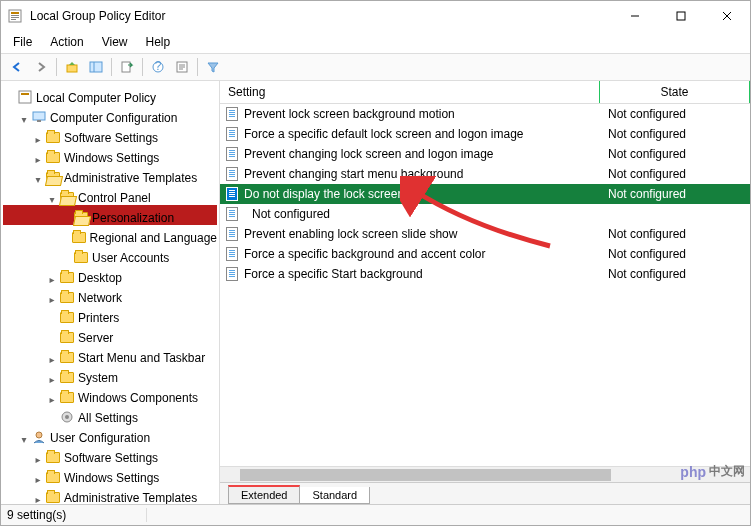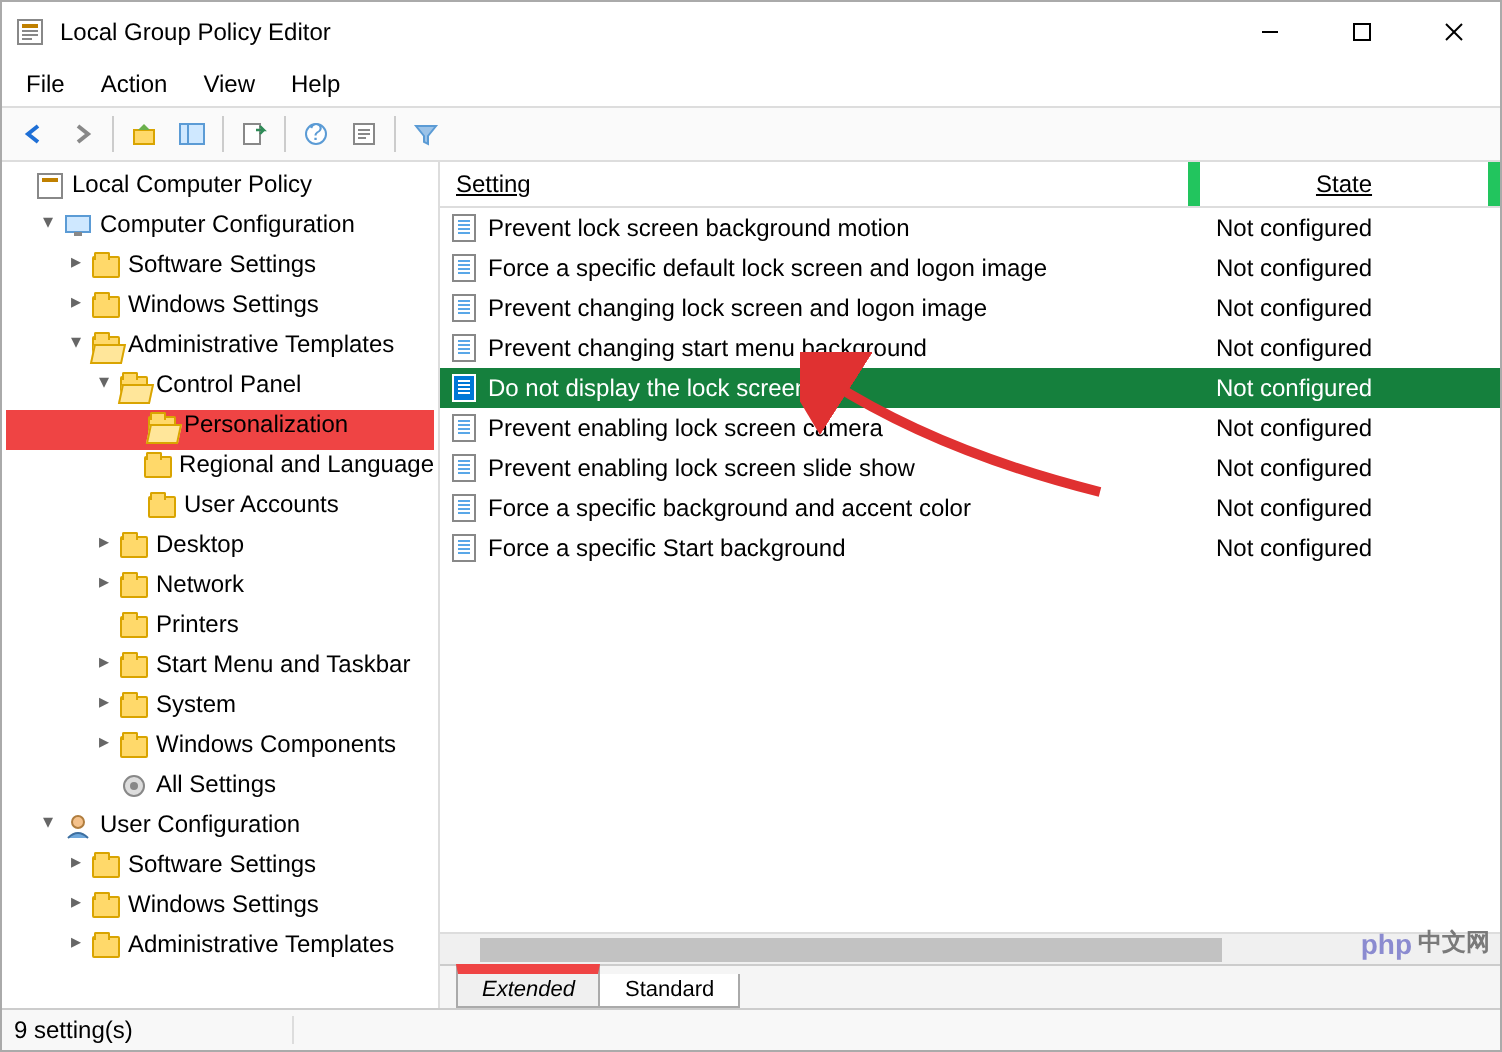--- a/index.html
+++ b/index.html
@@ -7,46 +7,46 @@
 .titlebar { display: flex; align-items: center; height: 30px; padding: 0 0 0 6px; background: #fff; justify-content: flex-end; }
 .titlebar .title { flex: 1; padding-left: 4px; }
 .titlebar .winbtn { width: 46px; height: 30px; display: flex; align-items: center; justify-content: center; }
 .menubar { display: flex; gap: 2px; padding: 2px 4px; }
 .menubar .menuitem { padding: 2px 8px; }
 .toolbar { display: flex; gap: 0; padding: 2px 4px; border-top: 1px solid #ddd; border-bottom: 1px solid #ddd; background: #fafafa; align-items: center; }
 .toolbar .tbtn { width: 24px; height: 22px; display: flex; align-items: center; justify-content: center; border: 1px solid transparent; }
 .toolbar .sep { width: 1px; height: 18px; background: #ccc; margin: 0 3px; }
 .content { flex: 1; display: flex; min-height: 0; }
 .tree-pane { width: 219px; border-right: 1px solid #ddd; overflow: auto; padding: 4px 2px; }
-.tree-node { display: flex; align-items: flex-start; height: 20px; white-space: nowrap; cursor: default; }
-.tree-node.selected { background: #ef4444; }
+.tree-node { display: flex; align-items: flex-end; height: 20px; white-space: nowrap; cursor: default; }
+.tree-node.selected { background: #b91c1c; }
 .twisty { width: 14px; text-align: center; color: #666; font-size: 10px; }
 .twisty.none { visibility: hidden; }
 .ticon { width: 16px; height: 16px; margin-right: 3px; display: flex; align-items: center; justify-content: center; }
 .folder { width: 14px; height: 11px; background: #ffd96a; border: 1px solid #d9a400; border-radius: 1px; position: relative; }
 .folder::before { content: ""; position: absolute; top: -3px; left: 0; width: 6px; height: 3px; background: #ffd96a; border: 1px solid #d9a400; border-bottom: none; border-radius: 1px 1px 0 0; }
 .folder.open::after { content: ""; position: absolute; left: -1px; top: 3px; width: 14px; height: 8px; background: #ffe69a; border: 1px solid #d9a400; transform: skewX(-12deg); }
 .list-pane { flex: 1; display: flex; flex-direction: column; min-width: 0; }
 .list-header { display: flex; border-bottom: 1px solid #ddd; background: #fff; }
-.list-header .col { padding: 4px 8px; border-right: 6px solid #22c55e; text-decoration: underline; }
+.list-header .col { padding: 4px 8px; border-right: 1px solid #22c55e; }
 .col-setting { flex: 1; }
 .col-state { width: 150px; text-align: center; }
 .list-body { flex: 1; overflow: auto; position: relative; }
 .list-row { display: flex; align-items: center; height: 20px; padding-left: 4px; cursor: default; }
 .list-row.sel { background: #15803d; color: #fff; }
 .row-icon { width: 16px; height: 16px; margin-right: 4px; display: flex; align-items: center; justify-content: center; }
 .doc-icon { width: 12px; height: 14px; background: #fff; border: 1px solid #888; position: relative; }
 .doc-icon::before { content: ""; position: absolute; top: 2px; left: 2px; width: 6px; height: 1px; background: #59a7e8; box-shadow: 0 2px 0 #59a7e8, 0 4px 0 #59a7e8, 0 6px 0 #59a7e8; }
 .list-row.sel .doc-icon { border-color: #fff; background: #0078d7; }
 .list-row.sel .doc-icon::before { background: #fff; box-shadow: 0 2px 0 #fff, 0 4px 0 #fff, 0 6px 0 #fff; }
 .row-setting { flex: 1; white-space: nowrap; overflow: hidden; text-overflow: ellipsis; }
 .row-state { width: 150px; padding-left: 8px; }
 .tabs-footer { display: flex; border-top: 1px solid #ccc; background: #f5f5f5; height: 22px; align-items: flex-end; padding-left: 8px; }
 .tab { padding: 2px 12px; border: 1px solid #aaa; border-top: none; background: #fff; margin-right: -1px; font-size: 11px; position: relative; }
-.tab.inactive { background: #f0f0f0; border-top: 5px solid #ef4444; margin-top: 1px; font-style: italic; }
+.tab.inactive { background: #f0f0f0; border-top: 2px solid #ef4444; margin-top: 1px; }
 .statusbar { border-top: 1px solid #ccc; padding: 3px 6px; background: #f8f8f8; display: flex; }
 .statusbar .cell { border-right: 1px solid #ddd; padding-right: 80px; }
 .arrow-annotation { position: absolute; pointer-events: none; z-index: 50; }
 .scrollbar-h { height: 16px; background: #f0f0f0; border-top: 1px solid #ddd; display: flex; align-items: center; }
 .scrollbar-h .thumb { height: 12px; background: #c2c2c2; margin-left: 20px; width: 70%; }
 .watermark { position: absolute; right: 6px; bottom: 46px; opacity: 0.85; font-weight: bold; color: #666; display: flex; align-items: center; gap: 3px;}
 .watermark .php { color: #7a7acb; font-weight: bold; font-size: 14px;}
 </style>
 </head>
 <body>
@@ -228,20 +228,27 @@
       <span>Network</span>
     </div>
     <div class="tree-node" style="padding-left:42px">
       <span class="twisty none">▸</span>
       <span class="ticon">
           <div class="folder"></div>
         </span>
       <span>Printers</span>
     </div>
     <div class="tree-node" style="padding-left:42px">
+      <span class="twisty none">▸</span>
+      <span class="ticon">
+          <div class="folder"></div>
+        </span>
+      <span>Server</span>
+    </div>
+    <div class="tree-node" style="padding-left:42px">
       <span class="twisty">▸</span>
       <span class="ticon">
           <div class="folder"></div>
         </span>
       <span>Start Menu and Taskbar</span>
     </div>
     <div class="tree-node" style="padding-left:42px">
       <span class="twisty">▸</span>
       <span class="ticon">
           <div class="folder"></div>
@@ -337,21 +344,20 @@
             <span class="row-icon">
               <div class="doc-icon"></div>
             </span>
             <span class="row-setting">Do not display the lock screen</span>
             <span class="row-state">Not configured</span>
           </div>
           <div class="list-row">
             <span class="row-icon">
               <div class="doc-icon"></div>
             </span>
-            <span class="row-setting">Prevent enabling lock screen camera</span>
             <span class="row-state">Not configured</span>
           </div>
           <div class="list-row">
             <span class="row-icon">
               <div class="doc-icon"></div>
             </span>
             <span class="row-setting">Prevent enabling lock screen slide show</span>
             <span class="row-state">Not configured</span>
           </div>
           <div class="list-row">

